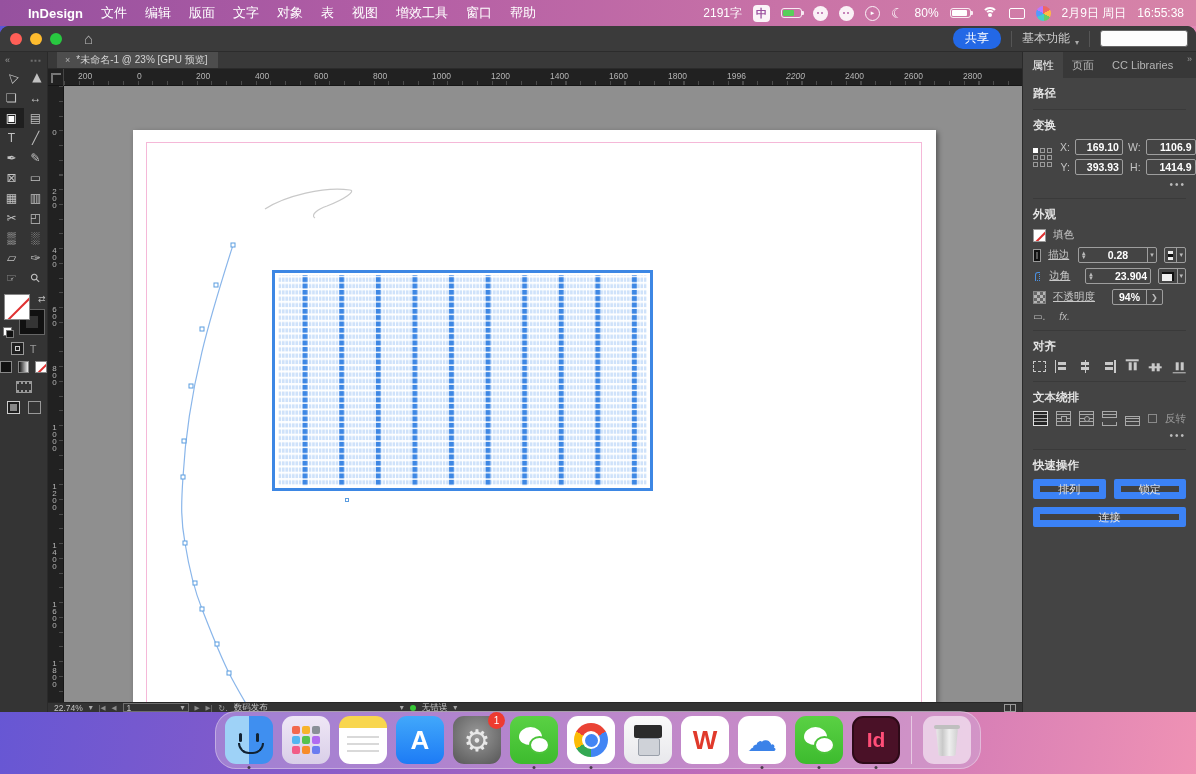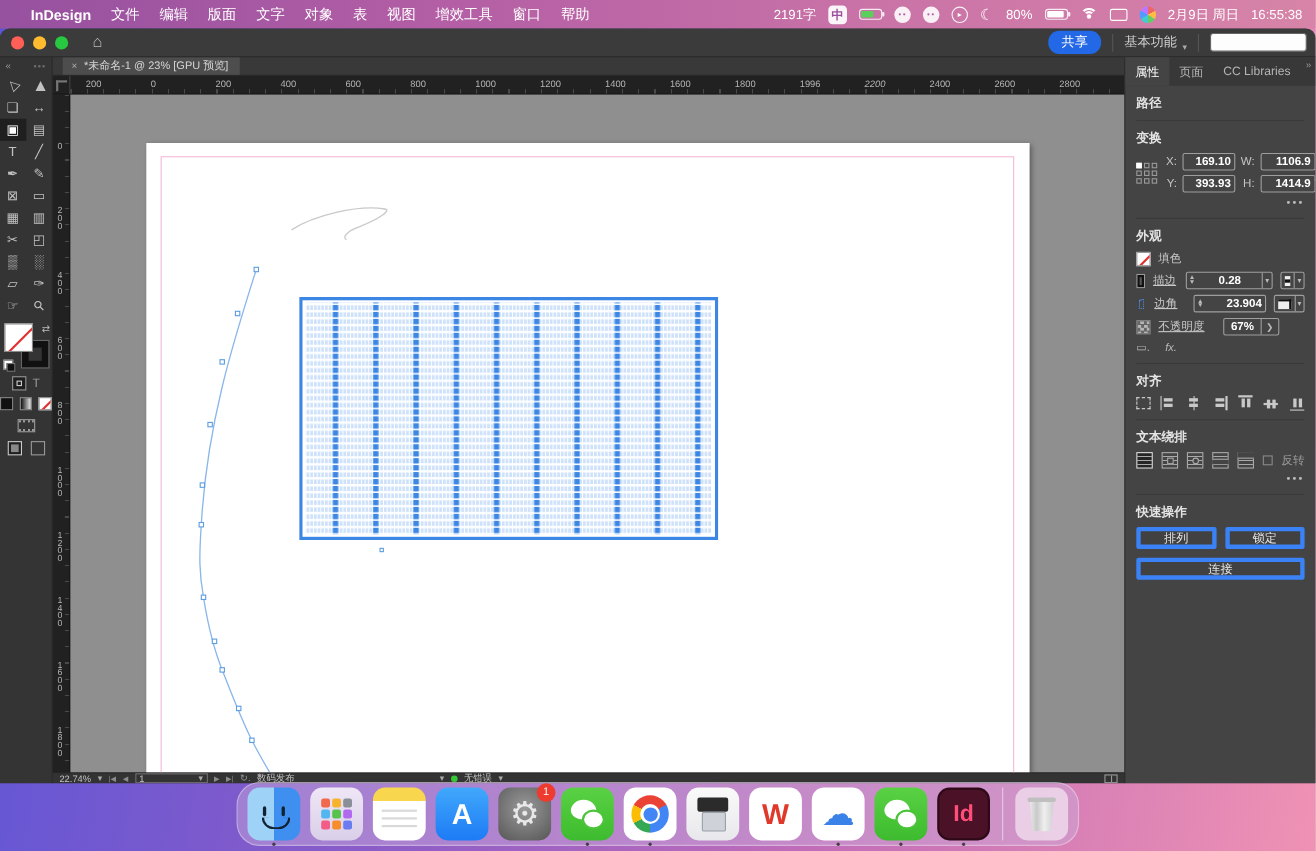--- a/index.html
+++ b/index.html
@@ -165,21 +165,21 @@
   .tw-row { display:flex; gap:8px; align-items:center; }
   .tw { width:15px; height:15px; border:1px solid #a9a9a9; background:repeating-linear-gradient(180deg,transparent 0 2.5px,#a9a9a9 2.5px 3.5px); position:relative; }
   .tw.active { background-color:#252525; border-color:#e0e0e0; }
   .tw .in { position:absolute; left:4px; top:4px; width:6px; height:6px; background:#444; border:1px solid #a9a9a9; }
   .tw .in.round{ border-radius:50%; }
   .tw .band { position:absolute; left:-1px; right:-1px; top:5px; height:5px; background:#444; border-top:1px solid #a9a9a9; }
   .tw .top { position:absolute; left:-1px; right:-1px; top:-1px; height:6px; background:#444; border-bottom:1px solid #a9a9a9; }
   .cbx { width:9px; height:9px; border:1px solid #8a8a8a; }
   .invert-lab { color:#9a9a9a; font-size:10.5px; }
   .qa-grid { display:flex; flex-wrap:wrap; gap:8px; }
-  .qa-btn { flex:1 0 40%; border:4px solid #3b82f6; border-radius:2px; height:20px; display:flex; align-items:center; justify-content:center; color:#e8e8e8; font-size:11px; background:#414141; }
+  .qa-btn { flex:1 0 40%; border:7px solid #3b82f6; border-radius:2px; height:20px; display:flex; align-items:center; justify-content:center; color:#e8e8e8; font-size:11px; background:#414141; }
   .qa-btn.wide { flex-basis:100%; }
 
   
   .dock { position:absolute; left:50%; transform:translateX(-50%); bottom:5px; height:58px;
     background:rgba(205,175,220,.45); border:1px solid rgba(255,255,255,.35); border-radius:21px;
     display:flex; align-items:center; gap:9px; padding:4px 9px; }
   .dock-item { position:relative; }
   .tile { width:48px; height:48px; border-radius:11px; display:flex; align-items:center; justify-content:center; font-weight:bold; position:relative; }
   .run-dot { position:absolute; left:50%; bottom:-5px; width:3px; height:3px; border-radius:50%; background:rgba(40,40,40,.8); transform:translateX(-50%); }
   .badge { position:absolute; right:-4px; top:-4px; min-width:17px; height:17px; border-radius:9px; background:#ee3b2f; color:#fff; font-size:10px; display:flex; align-items:center; justify-content:center; z-index:3; }
@@ -541,21 +541,21 @@
               <span class="prev corner">
                   <i></i>
                 </span>
                 <span class="dd">▾</span>
             </span>
           </div>
           <div class="ap-row">
             <span class="checker"></span>
             <span class="ap-label link" style="width:52px">不透明度</span>
             <span class="op-box">
-              <span class="val">67%</span>
+              <span class="val">94%</span>
               <span class="nx">❯</span>
             </span>
           </div>
           <div class="fx-row">
             <span>▭.</span>
             <span style="font-style:italic">fx.</span>
           </div>
         </div>
         <div class="psec">
           <div class="psec-title">对齐</div>

